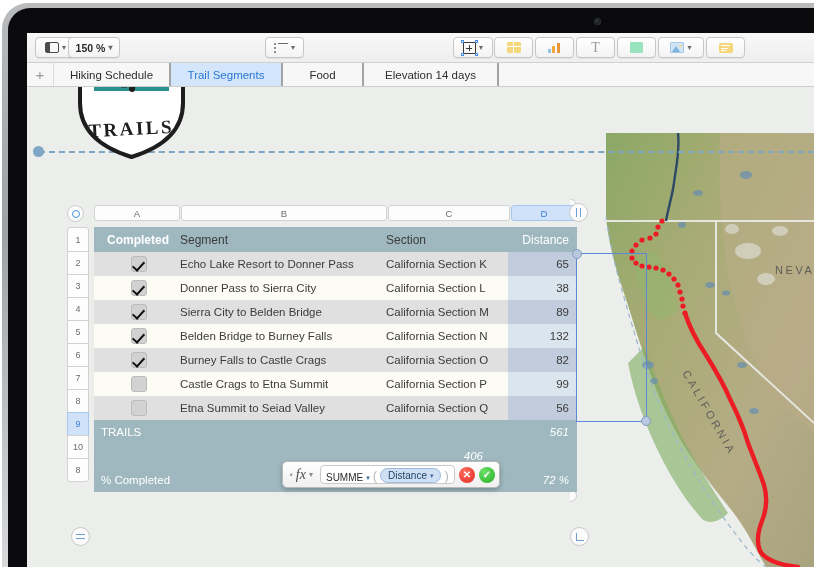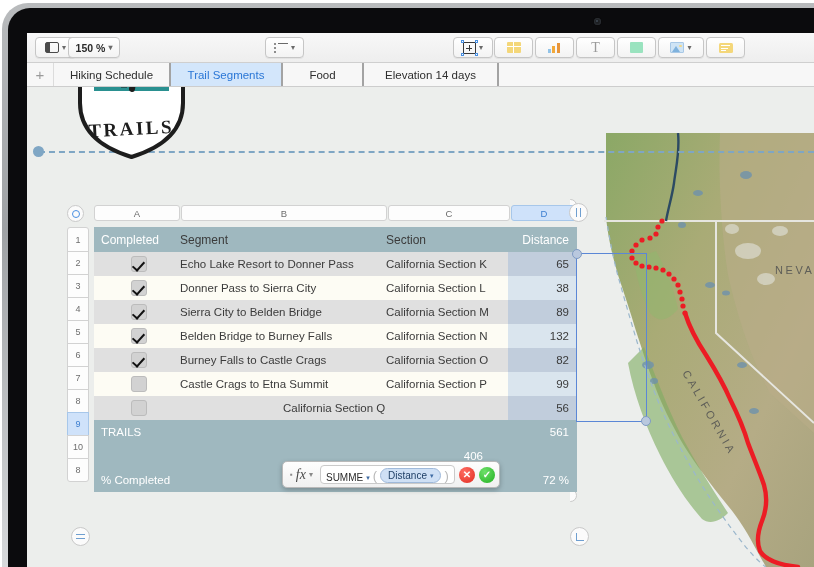--- a/index.html
+++ b/index.html
@@ -222,27 +222,27 @@
 
   .grid{position:absolute;left:27px;top:27px;width:483px;}
   .grow{display:flex;height:24px;align-items:stretch;font-size:11.5px;}
   .grow.hdr{height:25px;background:#9fb8bf;color:#fff;font-size:12px;}
   .grow.even{background:#e0e0e0;justify-content:space-between;}
   .grow.odd{background:#fdfcf4;}
   .grow.total{background:#9fb8bf;color:#fff;}
   .grow.summary{background:#9fb8bf;color:#fff;}
 
   .c-a{width:86px;display:flex;align-items:center;justify-content:center;padding-left:4px;}
-  .grow.hdr .c-a{justify-content:flex-start;padding-left:7px;}
+  .grow.hdr .c-a{justify-content:flex-start;padding-left:13px;font-weight:bold;}
   .grow.total .c-a, .grow.summary .c-a{justify-content:flex-start;padding-left:7px;}
   .c-b{width:206px;display:flex;align-items:center;color:#3b3b3b;}
   .c-c{width:122px;display:flex;align-items:center;color:#3b3b3b;}
   .c-d{width:69px;display:flex;align-items:center;justify-content:flex-end;padding-right:8px;color:#3b3b3b;}
   .grow.hdr .c-d{color:#fff;}
-  .grow.total .c-d,.grow.summary .c-d{color:#fff;}
+  .grow.total .c-d,.grow.summary .c-d{color:#fff;font-style:italic;}
   .sel-cell{background:rgba(150,178,215,.42);}
   .grow.odd .sel-cell{background:rgba(190,209,234,.55);}
 
   .chk{
     width:16px;height:16px;border-radius:3px;
     background:#d2d2d2;border:1px solid #bcbcbc;
     position:relative;
   }
   .chk.on:after{
     content:"";position:absolute;left:3px;top:2px;
@@ -630,20 +630,21 @@
                 <span class="chk"></span>
               </div>
             <div class="c-b">Castle Crags to Etna Summit</div>
             <div class="c-c">California Section P</div>
             <div class="c-d sel-cell">99</div>
           </div>
           <div class="grow even">
             <div class="c-a">
                 <span class="chk"></span>
               </div>
+            <div class="c-b">Etna Summit to Seiad Valley</div>
             <div class="c-c">California Section Q</div>
             <div class="c-d sel-cell">56</div>
           </div>
 
           <div class="grow total">
             <div class="c-a">TRAILS</div>
             <div class="c-b"></div>
             <div class="c-c"></div>
             <div class="c-d">561</div>
           </div>

